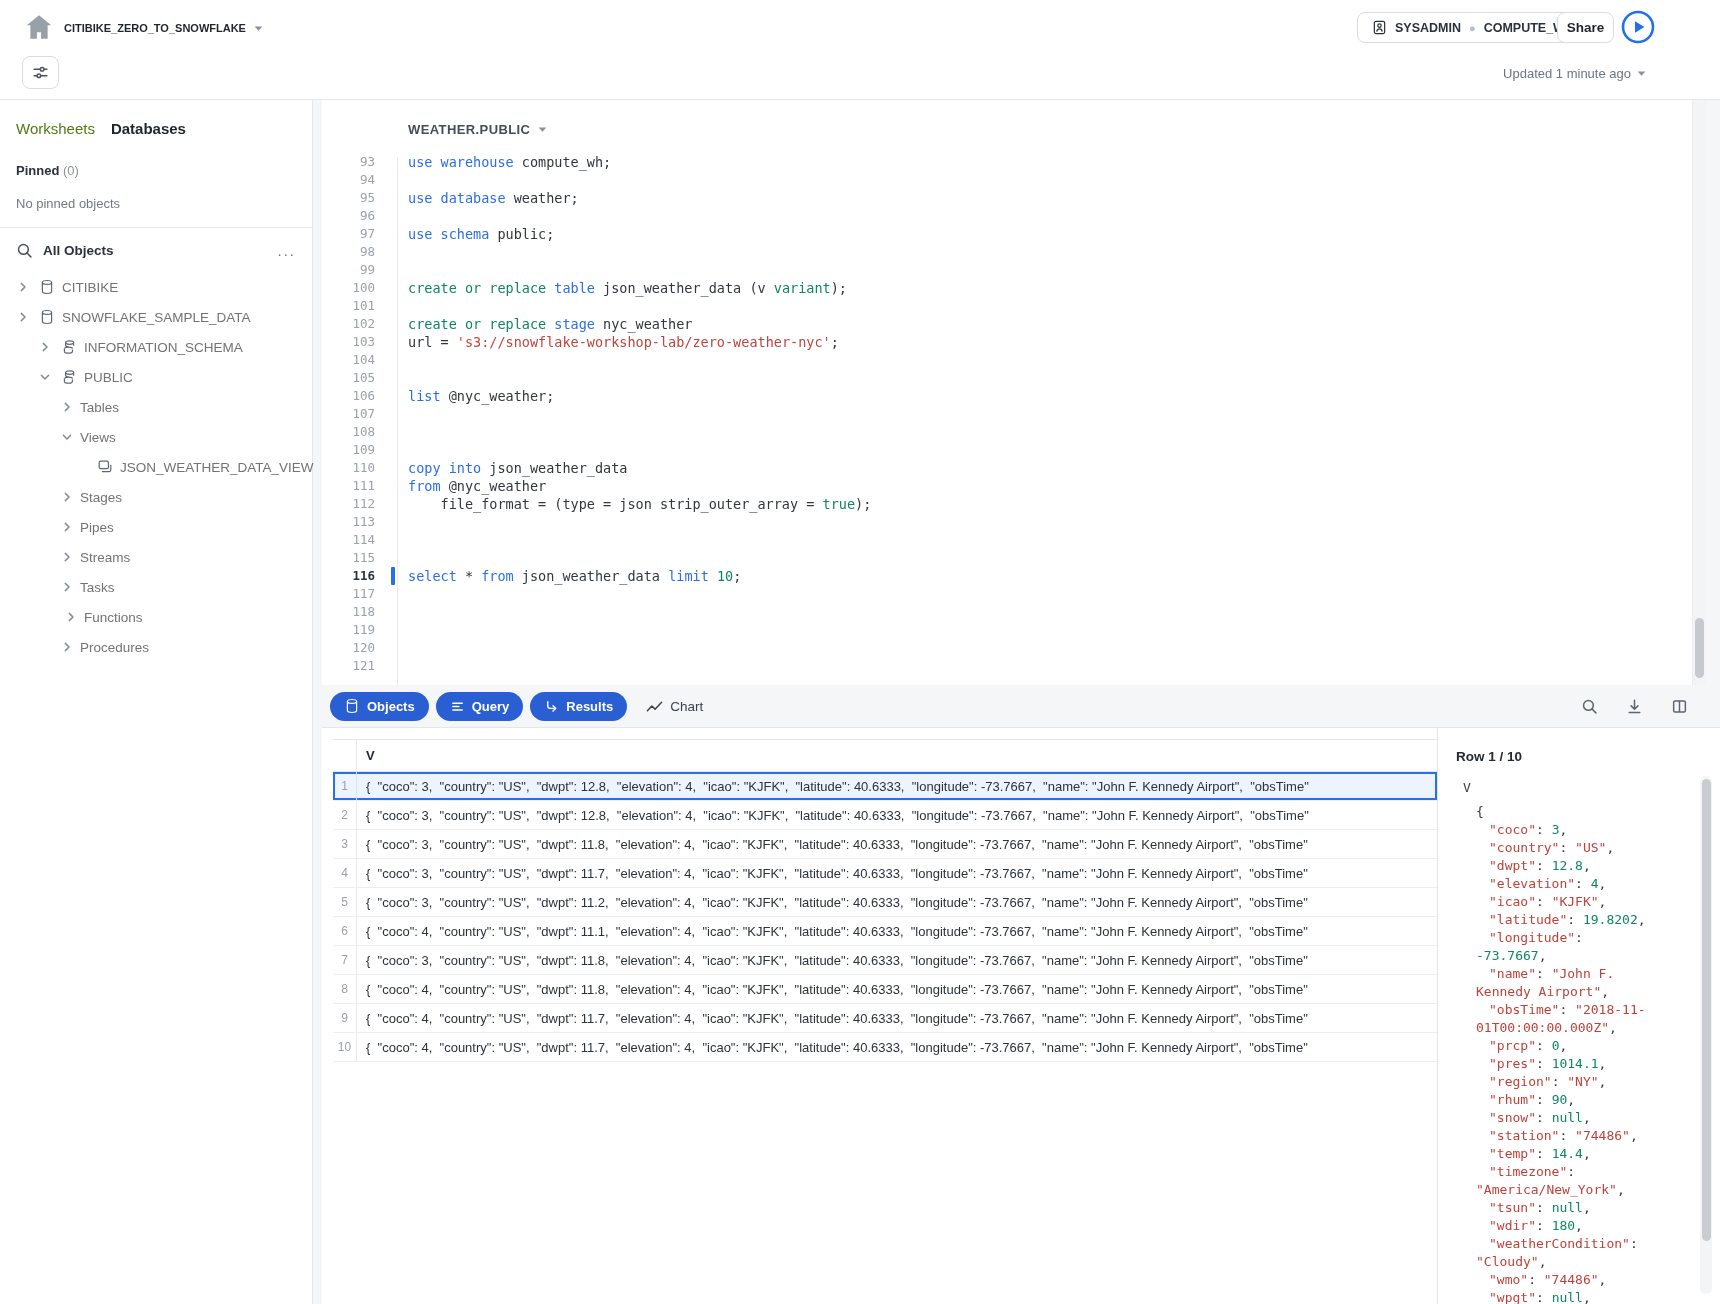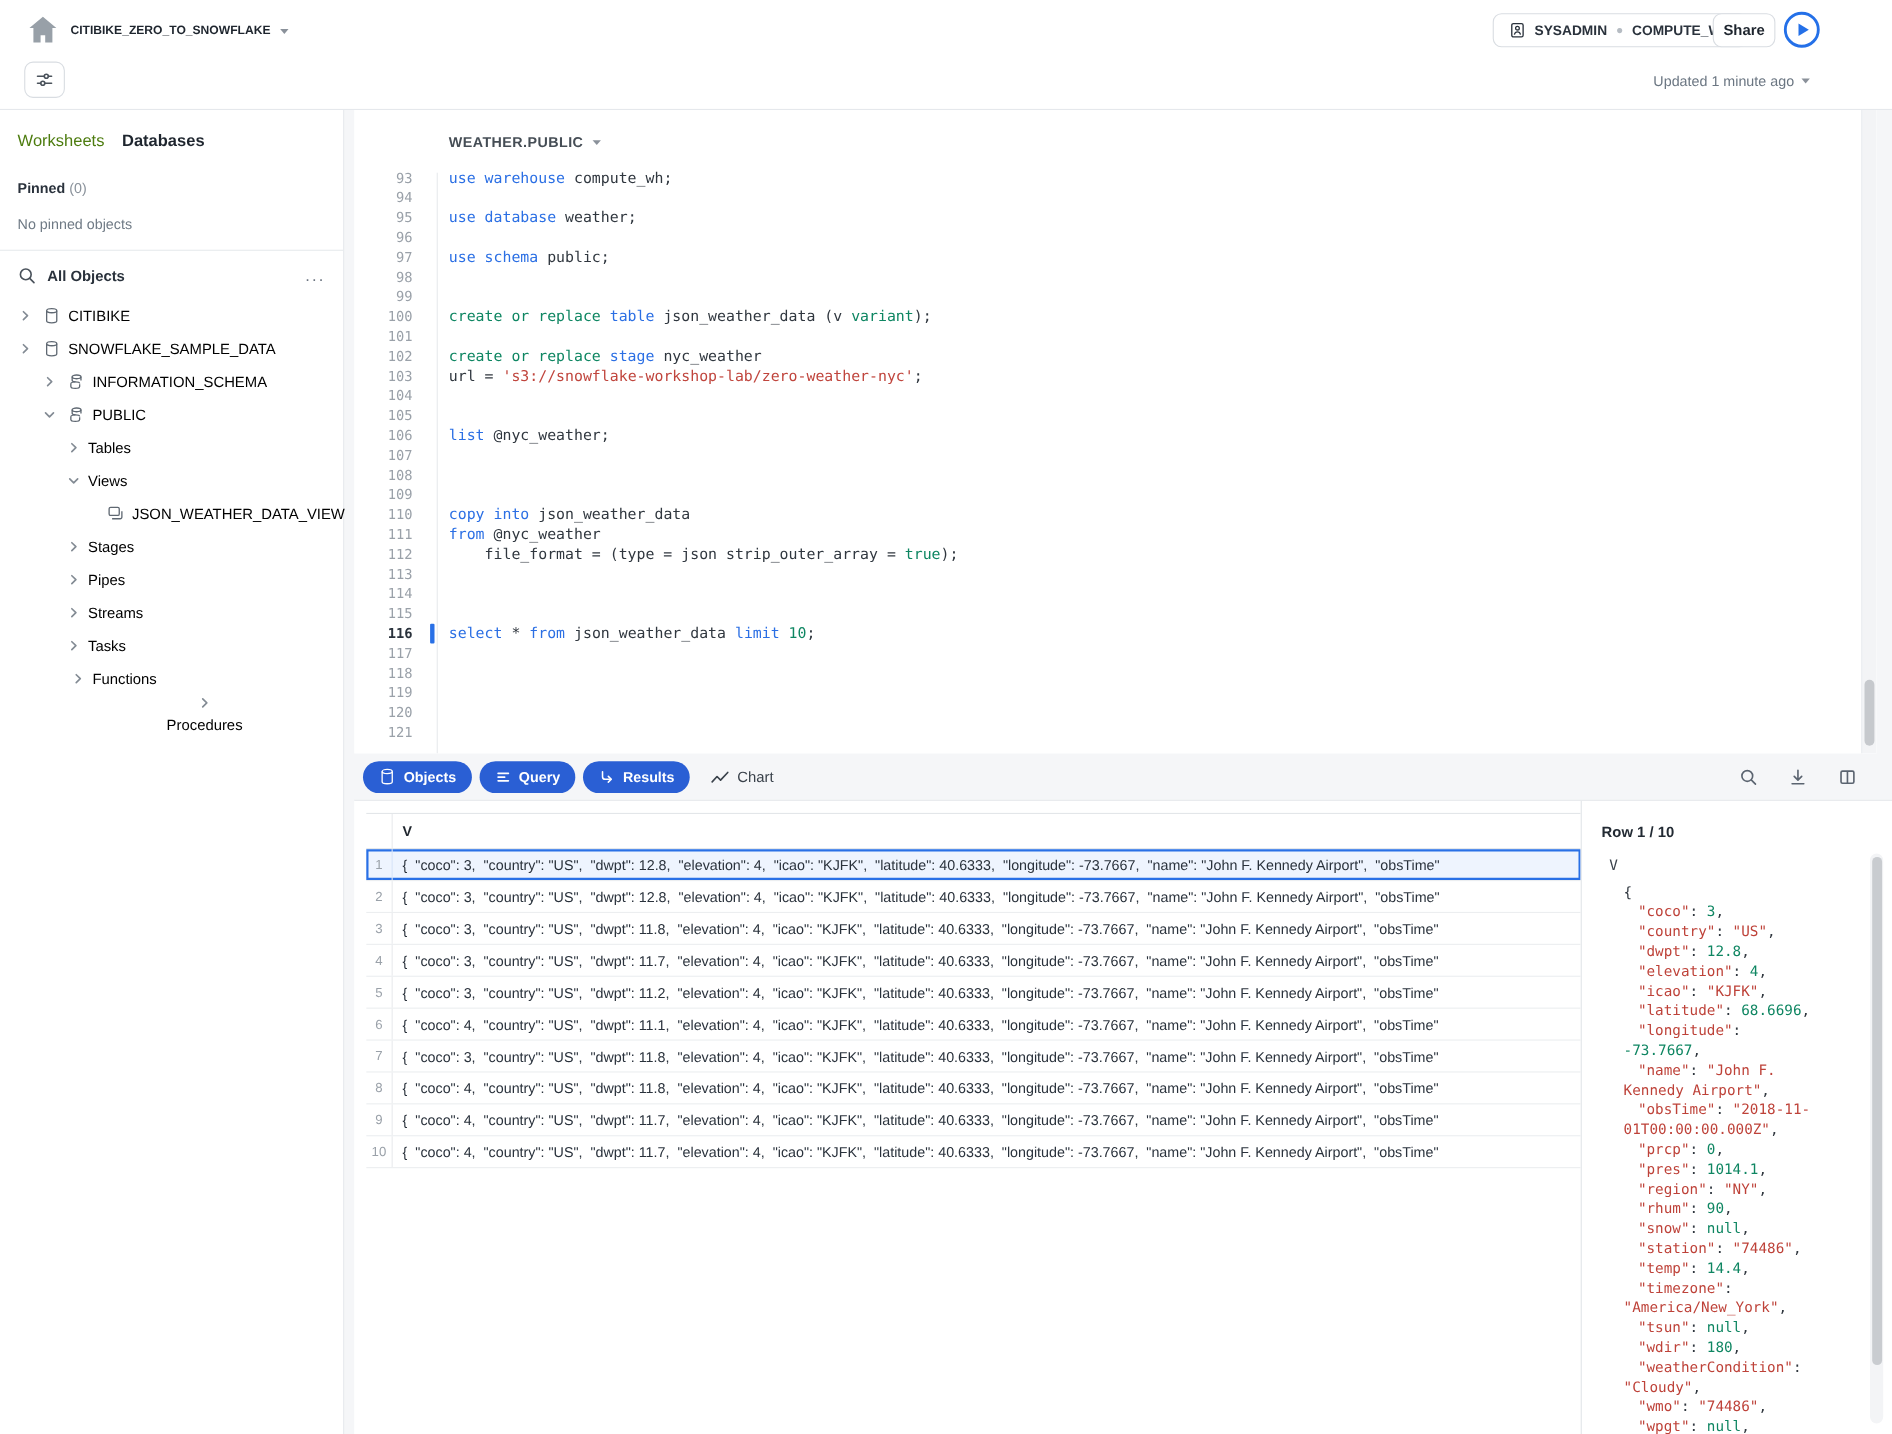--- a/index.html
+++ b/index.html
@@ -36,21 +36,21 @@
   .pinned-count { color:#8A929B; }
   .pinned-empty { padding:18px 16px 0 16px; font-size:13px; color:#6F7A85; }
   .side-divider { height:1px; background:#E7EAED; margin-top:16px; }
   .search-row { height:40px; display:flex; align-items:center; padding:0 16px; gap:10px; margin-top:2px; }
   .search-row .label { font-size:13.5px; font-weight:bold; color:#2A323C; flex:1; }
   .search-row .more { color:#6B7480; letter-spacing:2px; font-size:15px; cursor:pointer; }
   .tree { margin-top:2px; }
   .tree-row { height:30px; display:flex; align-items:center; gap:6px; cursor:pointer; }
   .tree-row .chev { width:14px; height:14px; color:#838B94; flex:none; }
   .tree-row .obj-icn { width:18px; height:18px; color:#5F6872; flex:none; margin-left:2px; }
-  .tree-row .lbl { font-size:13.5px; color:#000000; white-space:nowrap; }
+  .tree-row .lbl { font-size:13.5px; color:#737373; white-space:nowrap; }
 
   
   .editor { position:absolute; left:322px; top:100px; width:1384px; height:585px; background:#FFF; overflow:hidden; }
   .editor-ctx { position:absolute; left:86px; top:22px; display:flex; align-items:center; gap:8px; font-size:13px; font-weight:bold; letter-spacing:.4px; color:#454D55; cursor:pointer; }
   .editor-ctx .caret { color:#8A919A; }
   .code-area { position:absolute; left:0; top:53px; right:14px; bottom:0; font-size:13.5px; line-height:18px; }
   .gutter-line { position:absolute; left:75px; top:4px; bottom:0; width:1px; background:#E8EAED; }
   .code-line { display:grid; grid-template-columns:53px 33px 1fr; height:18px; white-space:pre; }
   .code-line .num { text-align:right; color:#9AA1A9; font-family:"DejaVu Sans Mono",monospace; font-size:12.5px; }
   .code-line.active .num { color:#2A323C; font-weight:bold; }
@@ -295,21 +295,21 @@
         <span class="lbl">Tasks</span>
       </div>
       <div class="tree-row" style="padding-left: 64px;">
         <span class="icn chev">
           <svg width="12" height="12" viewBox="0 0 12 12" fill="none" stroke="currentColor" stroke-width="1.5" stroke-linecap="round" stroke-linejoin="round">
             <path d="M4.3 2.4 8 6l-3.7 3.6"></path>
           </svg>
         </span>
         <span class="lbl">Functions</span>
       </div>
-      <div class="tree-row" style="padding-left: 60px; flex-direction: column;">
+      <div class="tree-row" style="padding-left: 60px;">
         <span class="icn chev">
           <svg width="12" height="12" viewBox="0 0 12 12" fill="none" stroke="currentColor" stroke-width="1.5" stroke-linecap="round" stroke-linejoin="round">
             <path d="M4.3 2.4 8 6l-3.7 3.6"></path>
           </svg>
         </span>
         <span class="lbl">Procedures</span>
       </div>
     </div>
 </div>
 
@@ -470,21 +470,21 @@
   <div class="detail">
     <div class="detail-title">Row 1 / 10</div>
     <div class="detail-col">V</div>
     <div class="json-view" id="json-view">
         <div class="json-line" style="padding-left: 13px;"><span class="j-p">{</span></div>
         <div class="json-line" style="padding-left: 26px;"><span class="j-r">"coco"</span><span class="j-p">: </span><span class="j-g">3</span><span class="j-p">,</span></div>
         <div class="json-line" style="padding-left: 26px;"><span class="j-r">"country"</span><span class="j-p">: </span><span class="j-r">"US"</span><span class="j-p">,</span></div>
         <div class="json-line" style="padding-left: 26px;"><span class="j-r">"dwpt"</span><span class="j-p">: </span><span class="j-g">12.8</span><span class="j-p">,</span></div>
         <div class="json-line" style="padding-left: 26px;"><span class="j-r">"elevation"</span><span class="j-p">: </span><span class="j-g">4</span><span class="j-p">,</span></div>
         <div class="json-line" style="padding-left: 26px;"><span class="j-r">"icao"</span><span class="j-p">: </span><span class="j-r">"KJFK"</span><span class="j-p">,</span></div>
-        <div class="json-line" style="padding-left: 26px;"><span class="j-r">"latitude"</span><span class="j-p">: </span><span class="j-g">68.6696</span><span class="j-p">,</span></div>
+        <div class="json-line" style="padding-left: 26px;"><span class="j-r">"latitude"</span><span class="j-p">: </span><span class="j-g">19.8202</span><span class="j-p">,</span></div>
         <div class="json-line" style="padding-left: 26px;"><span class="j-r">"longitude"</span><span class="j-p">:</span></div>
         <div class="json-line" style="padding-left: 13px;"><span class="j-g">-73.7667</span><span class="j-p">,</span></div>
         <div class="json-line" style="padding-left: 26px;"><span class="j-r">"name"</span><span class="j-p">: </span><span class="j-r">"John F.</span></div>
         <div class="json-line" style="padding-left: 13px;"><span class="j-r">Kennedy Airport"</span><span class="j-p">,</span></div>
         <div class="json-line" style="padding-left: 26px;"><span class="j-r">"obsTime"</span><span class="j-p">: </span><span class="j-r">"2018-11-</span></div>
         <div class="json-line" style="padding-left: 13px;"><span class="j-r">01T00:00:00.000Z"</span><span class="j-p">,</span></div>
         <div class="json-line" style="padding-left: 26px;"><span class="j-r">"prcp"</span><span class="j-p">: </span><span class="j-g">0</span><span class="j-p">,</span></div>
         <div class="json-line" style="padding-left: 26px;"><span class="j-r">"pres"</span><span class="j-p">: </span><span class="j-g">1014.1</span><span class="j-p">,</span></div>
         <div class="json-line" style="padding-left: 26px;"><span class="j-r">"region"</span><span class="j-p">: </span><span class="j-r">"NY"</span><span class="j-p">,</span></div>
         <div class="json-line" style="padding-left: 26px;"><span class="j-r">"rhum"</span><span class="j-p">: </span><span class="j-g">90</span><span class="j-p">,</span></div>

